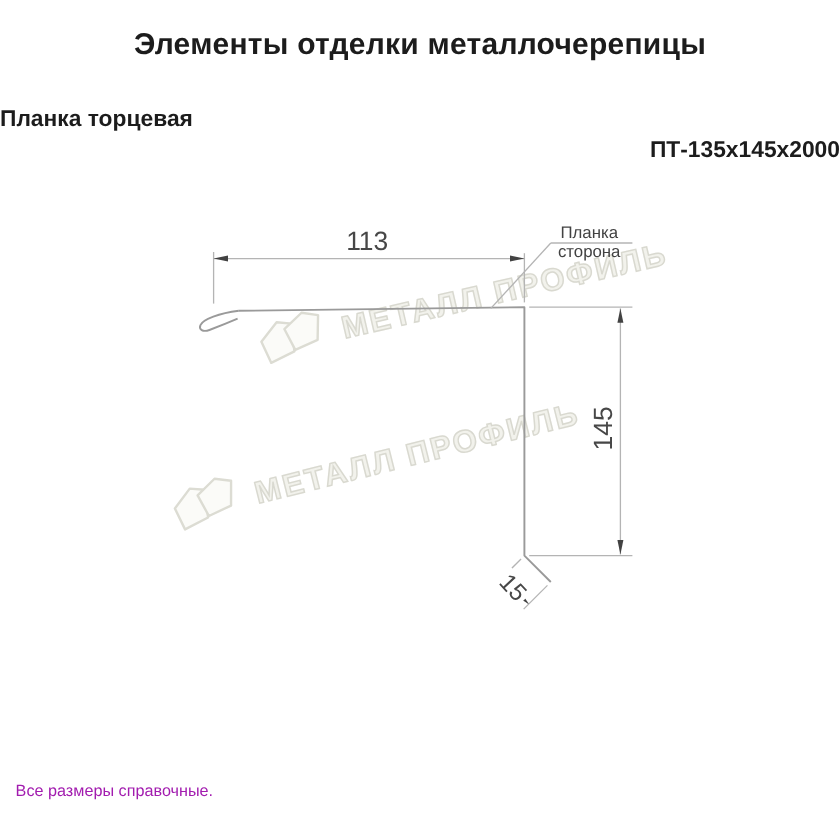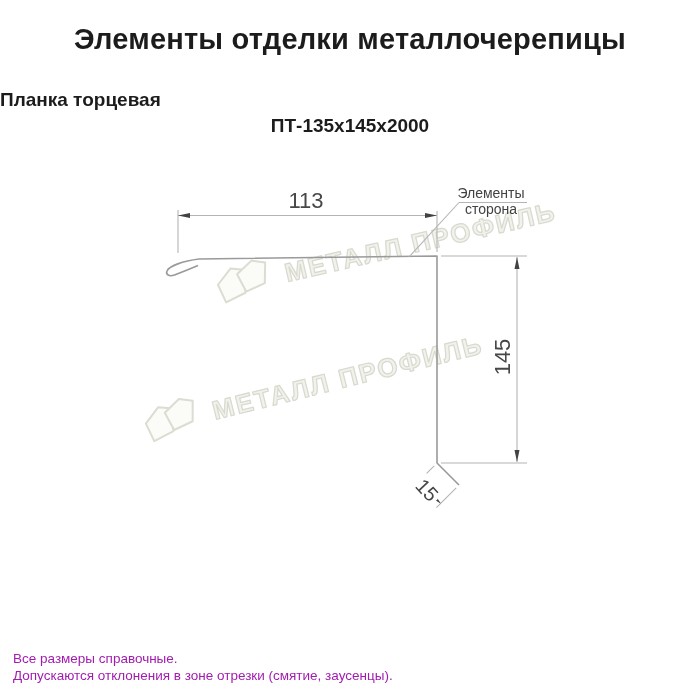--- a/index.html
+++ b/index.html
@@ -3,28 +3,28 @@
 <meta charset="utf-8">
 <style>
   html,body{margin:0;padding:0;background:#fff;}
   .page{
     position:relative;width:700px;height:700px;background:#ffffff;
     font-family:"Liberation Sans","DejaVu Sans",sans-serif;overflow:hidden;
   }
   
   .page-title{
     position:absolute;top:23px;left:0;width:100%;text-align:center;
-    font-size:29px;font-weight:bold;color:#1c1c1c;letter-spacing:.2px;z-index:5;
+    font-size:25px;font-weight:bold;color:#1c1c1c;letter-spacing:.2px;z-index:5;
   }
   .product-name{
     position:absolute;top:89px;left:0;width:100%;
     font-size:19px;font-weight:bold;color:#1c1c1c;z-index:5;
   }
   .product-code{
-    position:absolute;top:115px;left:0;width:100%;text-align:center;
+    position:absolute;top:115px;left:0;width:100%;text-align:right;
     font-size:19px;font-weight:bold;color:#1c1c1c;z-index:5;
   }
   
   .watermark{
     position:absolute;display:flex;align-items:center;gap:8px;
     transform-origin:0 50%;z-index:1;white-space:nowrap;pointer-events:none;
   }
   .wm-1{left:213px;top:264px;transform:rotate(-13deg);}
   .wm-2{left:141px;top:403px;transform:rotate(-14deg);}
   .wm-text{
@@ -129,22 +129,21 @@
       <line x1="527" y1="202.5" x2="459" y2="202.5"></line>
       <line x1="459" y1="202.5" x2="409" y2="257"></line>
     </g>
   </svg>
 
   <div class="dim-label dim-135">113</div>
   <div class="dim-label dim-145">145</div>
   <div class="dim-label dim-15">15</div>
 
   <div class="face-label">
-    <div>Элементы</div>
+    <div>Планка</div>
     <div>сторона</div>
   </div>
 
   <div class="notes">
     <div>Все размеры справочные.</div>
-    <div>Допускаются отклонения в зоне отрезки (смятие, заусенцы).</div>
   </div>
 
 </div>
 
 </body></html>

